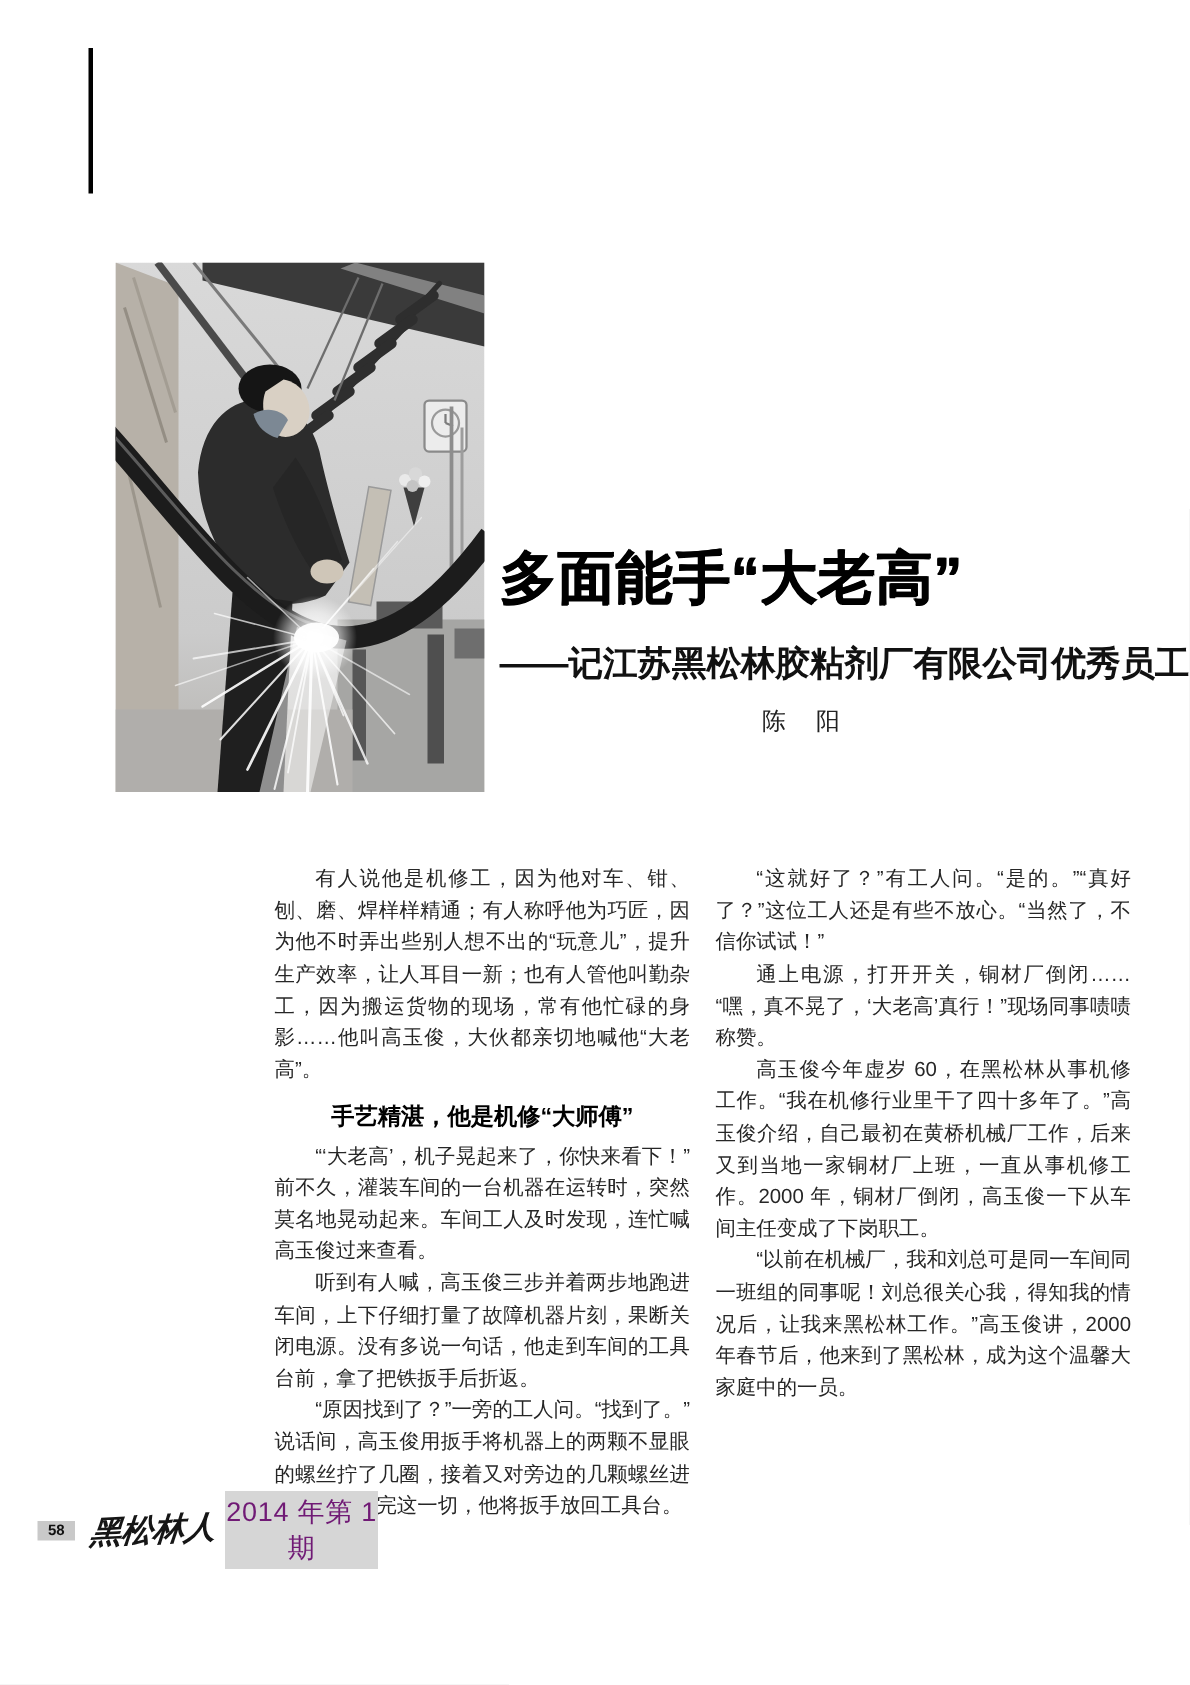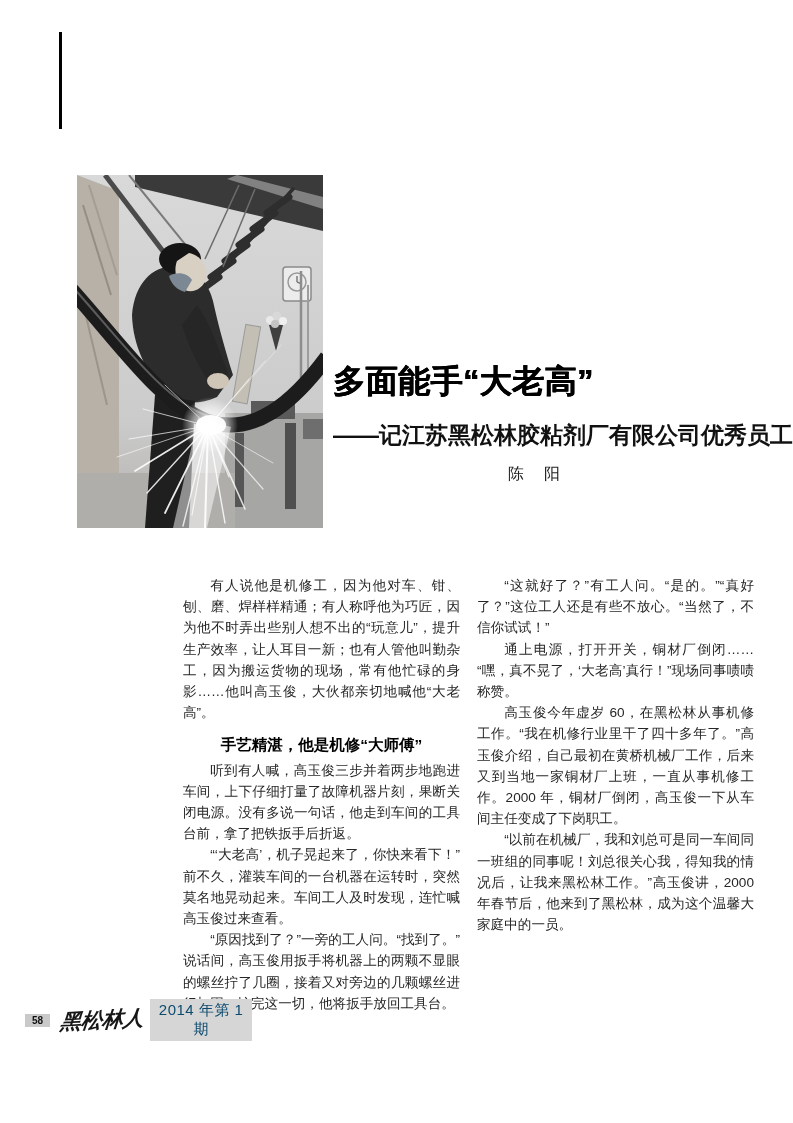--- a/index.html
+++ b/index.html
@@ -11,37 +11,37 @@
   .header{position:absolute;left:59px;top:32px;}
   .header-bar{position:absolute;left:0;top:0;width:3px;height:97px;background:#000;}
   .header-text{padding-left:13px;padding-top:26px;}
   .header-title{font-size:29px;font-weight:bold;margin:0;letter-spacing:1px;color:#000;
     text-shadow:0.5px 0 0 currentColor;}
   .header-pinyin{font-size:19px;font-weight:bold;color:#b5b5b5;letter-spacing:0.5px;margin-top:5px;}
   
   .photo{position:absolute;left:77px;top:175px;width:246px;height:353px;margin:0;line-height:0;}
   
   .title-block{position:absolute;left:333px;top:360px;width:404px;}
-  .article-title{font-size:32px;font-weight:900;margin:0;white-space:nowrap;color:#000;
+  .article-title{font-size:38px;font-weight:900;margin:0;white-space:nowrap;color:#000;
     letter-spacing:0.5px;text-shadow:0.8px 0 0 currentColor,0 0.4px 0 currentColor;}
   .article-subtitle{font-size:23px;font-weight:700;margin-top:16px;white-space:nowrap;color:#111;}
   .article-author{font-size:16px;margin-top:13px;text-align:center;color:#222;letter-spacing:2px;}
   
   .col{position:absolute;top:546px;width:277px;font-size:13.6px;line-height:21.2px;
     text-align:justify;text-justify:inter-ideograph;color:#262626;margin-top:29px;}
   .col-left{left:183px;}
   .col-right{left:477px;}
   .col p{margin:0;text-indent:2em;}
   .col h3{font-size:15.5px;font-weight:bold;text-align:center;margin:11px 0 4px;color:#000;text-indent:0;}
   
   .footer{position:absolute;left:25px;top:1006px;height:28px;display:flex;align-items:center;}
   .page-num{background:#c9c9c9;color:#111;font-weight:bold;font-size:10px;padding:1px 7px;}
   .logo{font-size:21px;font-weight:bold;font-style:italic;color:#161616;margin:0 6px 0 10px;
     transform:rotate(-3deg) skewX(-8deg);font-family:"DejaVu Serif",serif;white-space:nowrap;}
-  .issue{background:#d6d6d6;color:#0c4a6e;font-size:15px;padding:2px 0;width:102px;
+  .issue{background:#d6d6d6;color:#701a75;font-size:18px;padding:2px 0;width:102px;
     text-align:center;letter-spacing:0.5px;}
 </style>
 </head>
 <body>
 
 <div class="page">
 
   <div class="header">
     <div class="header-bar"></div>
     <div class="header-text">
@@ -153,22 +153,22 @@
 
   <div class="title-block">
     <h2 class="article-title">多面能手“大老高”</h2>
     <div class="article-subtitle">——记江苏黑松林胶粘剂厂有限公司优秀员工高玉俊</div>
     <div class="article-author">陈　阳</div>
   </div>
 
   <section class="col col-left">
     <p>有人说他是机修工，因为他对车、钳、刨、磨、焊样样精通；有人称呼他为巧匠，因为他不时弄出些别人想不出的“玩意儿”，提升生产效率，让人耳目一新；也有人管他叫勤杂工，因为搬运货物的现场，常有他忙碌的身影……他叫高玉俊，大伙都亲切地喊他“大老高”。</p>
     <h3>手艺精湛，他是机修“大师傅”</h3>
+    <p>“‘大老高’，机子晃起来了，你快来看下！”前不久，灌装车间的一台机器在运转时，突然莫名地晃动起来。车间工人及时发现，连忙喊高玉俊过来查看。</p>
     <p>听到有人喊，高玉俊三步并着两步地跑进车间，上下仔细打量了故障机器片刻，果断关闭电源。没有多说一句话，他走到车间的工具台前，拿了把铁扳手后折返。</p>
-    <p>“‘大老高’，机子晃起来了，你快来看下！”前不久，灌装车间的一台机器在运转时，突然莫名地晃动起来。车间工人及时发现，连忙喊高玉俊过来查看。</p>
     <p>“原因找到了？”一旁的工人问。“找到了。”说话间，高玉俊用扳手将机器上的两颗不显眼的螺丝拧了几圈，接着又对旁边的几颗螺丝进行加固。忙完这一切，他将扳手放回工具台。</p>
   </section>
 
   <section class="col col-right">
     <p>“这就好了？”有工人问。“是的。”“真好了？”这位工人还是有些不放心。“当然了，不信你试试！”</p>
     <p>通上电源，打开开关，铜材厂倒闭……“嘿，真不晃了，‘大老高’真行！”现场同事啧啧称赞。</p>
     <p>高玉俊今年虚岁 60，在黑松林从事机修工作。“我在机修行业里干了四十多年了。”高玉俊介绍，自己最初在黄桥机械厂工作，后来又到当地一家铜材厂上班，一直从事机修工作。2000 年，铜材厂倒闭，高玉俊一下从车间主任变成了下岗职工。</p>
     <p>“以前在机械厂，我和刘总可是同一车间同一班组的同事呢！刘总很关心我，得知我的情况后，让我来黑松林工作。”高玉俊讲，2000 年春节后，他来到了黑松林，成为这个温馨大家庭中的一员。</p>
   </section>
 

